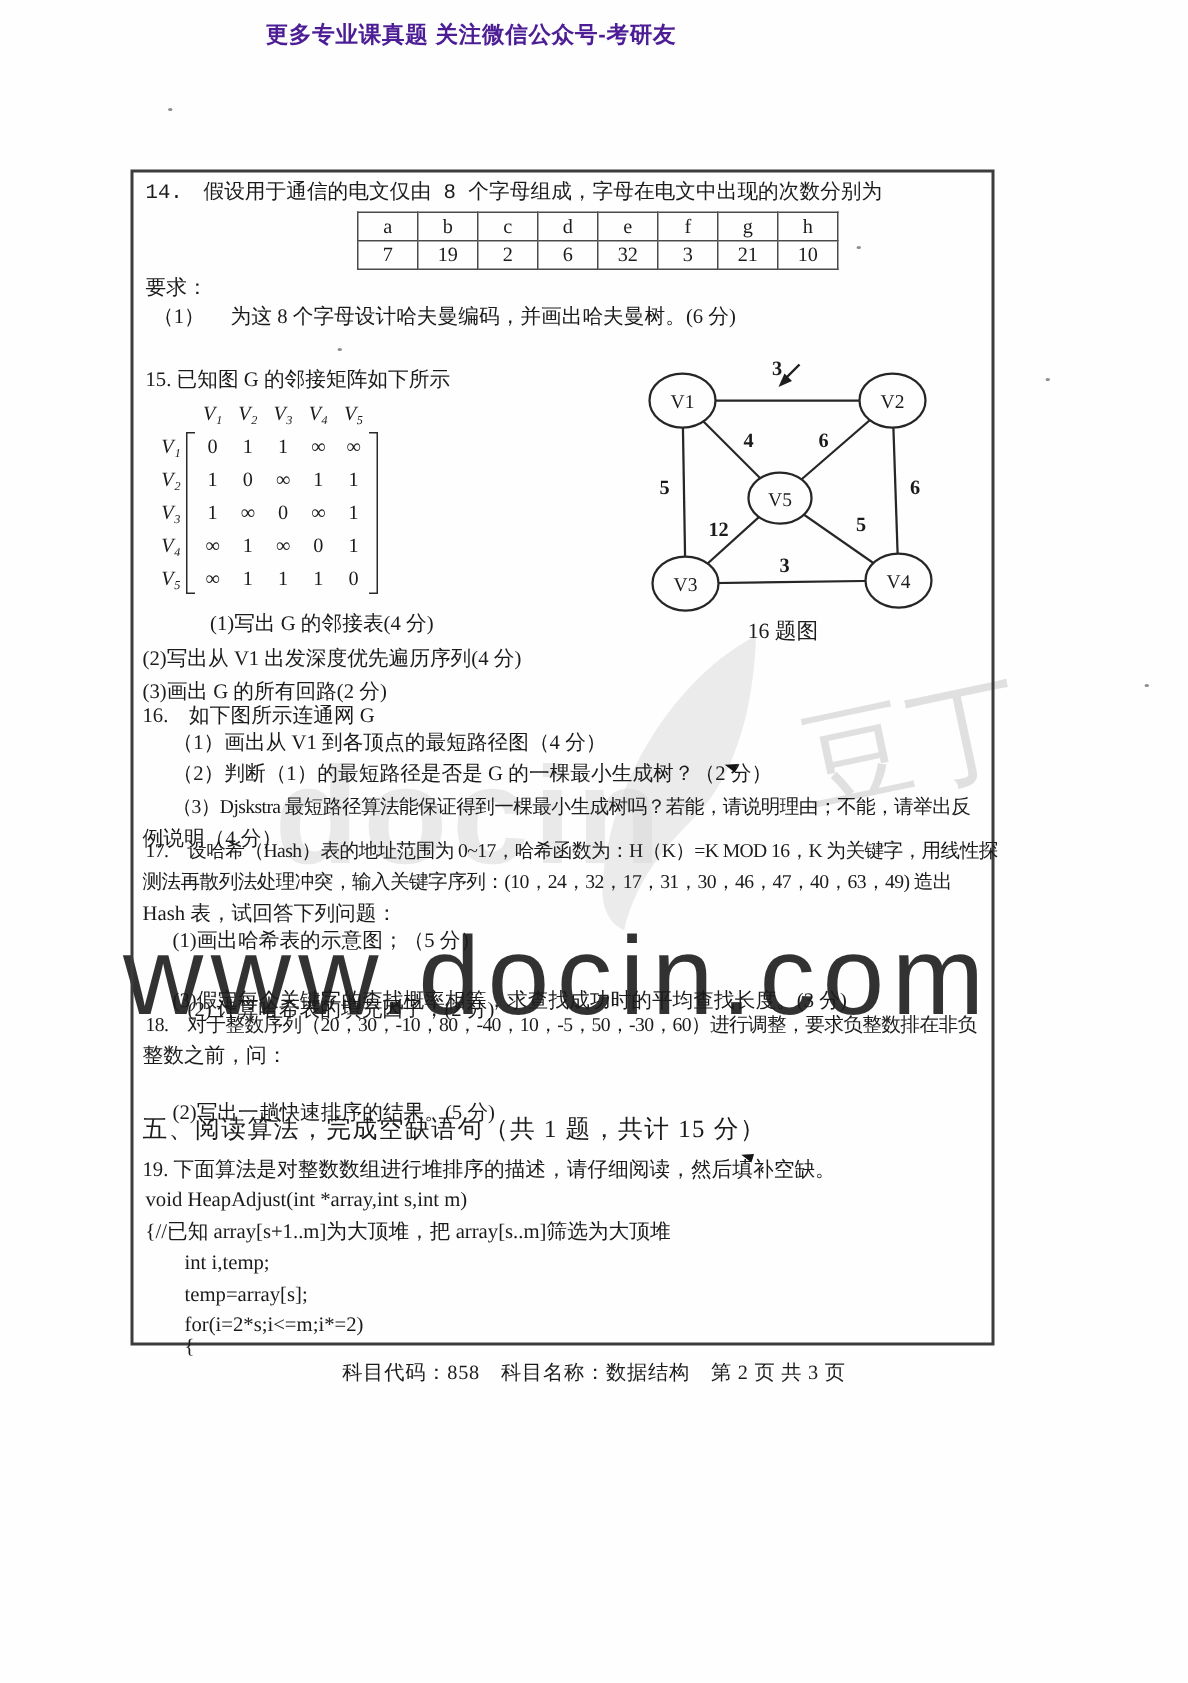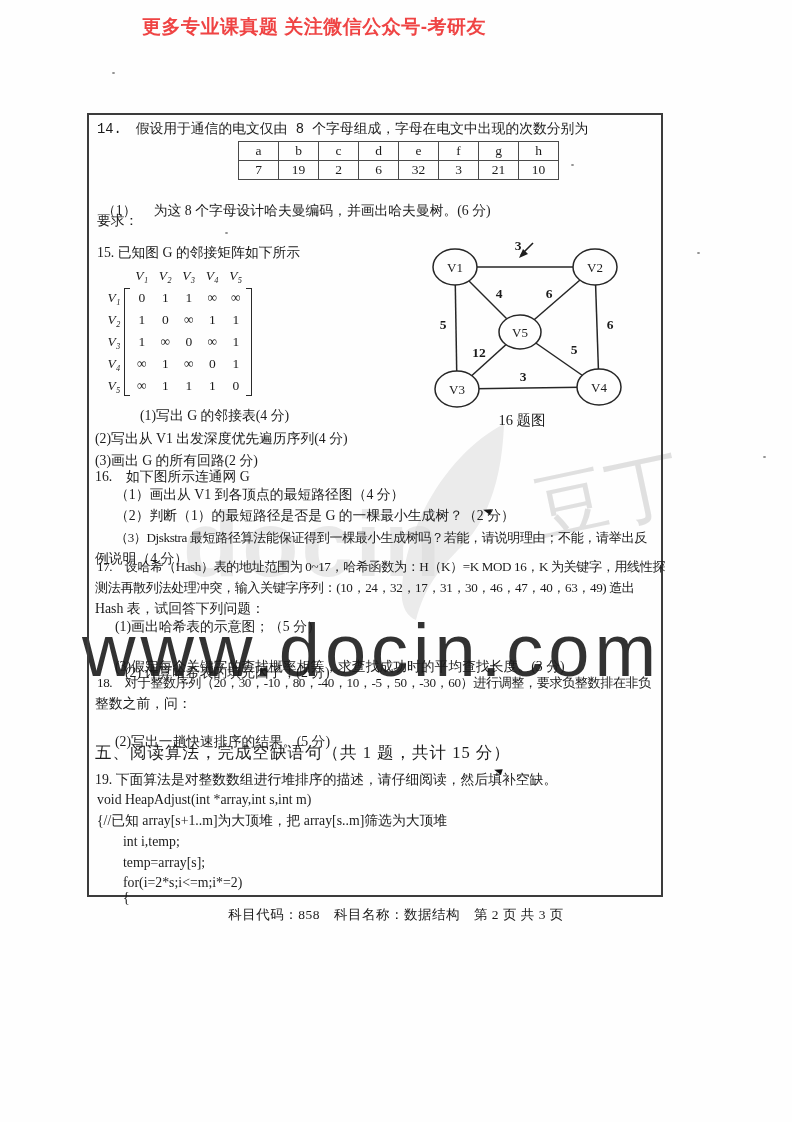--- a/index.html
+++ b/index.html
@@ -11,21 +11,21 @@
   
   .wm{position:absolute;z-index:0;font-family:"Liberation Sans","DejaVu Sans",sans-serif;}
   .wm-brand{left:183px;top:492px;font-size:92px;font-weight:bold;color:#dcdcdc;opacity:.6;letter-spacing:3px;}
   .wm-cn{left:534px;top:448px;font-size:74px;color:#cfcfcf;opacity:.62;transform:rotate(-12deg);font-family:"Liberation Serif",serif;}
   .wm-url{left:82px;top:608px;font-size:74px;color:#000000;opacity:.8;letter-spacing:5px;}
   .wm-leaf{left:386px;top:418px;}
   
   .promo{
     position:absolute;left:0;top:14px;width:628px;text-align:center;z-index:2;
     font-family:"Liberation Sans","DejaVu Sans",sans-serif;
-    font-size:19px;font-weight:bold;color:#ef4444;letter-spacing:.5px;white-space:nowrap;
+    font-size:15px;font-weight:bold;color:#4c1d95;letter-spacing:.5px;white-space:nowrap;
   }
   .footer{
     position:absolute;left:0;right:0;top:906px;text-align:center;z-index:2;
     font-size:13.5px;letter-spacing:.5px;white-space:nowrap;
   }
   
   .box{
     position:absolute;left:87px;top:113px;width:572px;height:780px;
     border:2px solid #3c3c3c;z-index:1;
   }
@@ -97,21 +97,21 @@
           <td>19</td>
           <td>2</td>
           <td>6</td>
           <td>32</td>
           <td>3</td>
           <td>21</td>
           <td>10</td>
         </tr>
     </tbody>
   </table>
-  <div class="t" style="left:8px;top:68px;margin-top:29px;">要求：</div>
+  <div class="t" style="left:8px;top:68px;">要求：</div>
   <div class="t" style="left:13px;top:87px;">（1）　 为这 8 个字母设计哈夫曼编码，并画出哈夫曼树。(6 分)</div>
 
   <div class="t" style="left:8px;top:129px;">15. 已知图 G 的邻接矩阵如下所示</div>
   <div class="matrix" id="matrix">
       <div class=""></div>
       <div class="mi">V₁</div>
       <div class="mi">V₂</div>
       <div class="mi">V₃</div>
       <div class="mi">V₄</div>
       <div class="mi">V₅</div>

